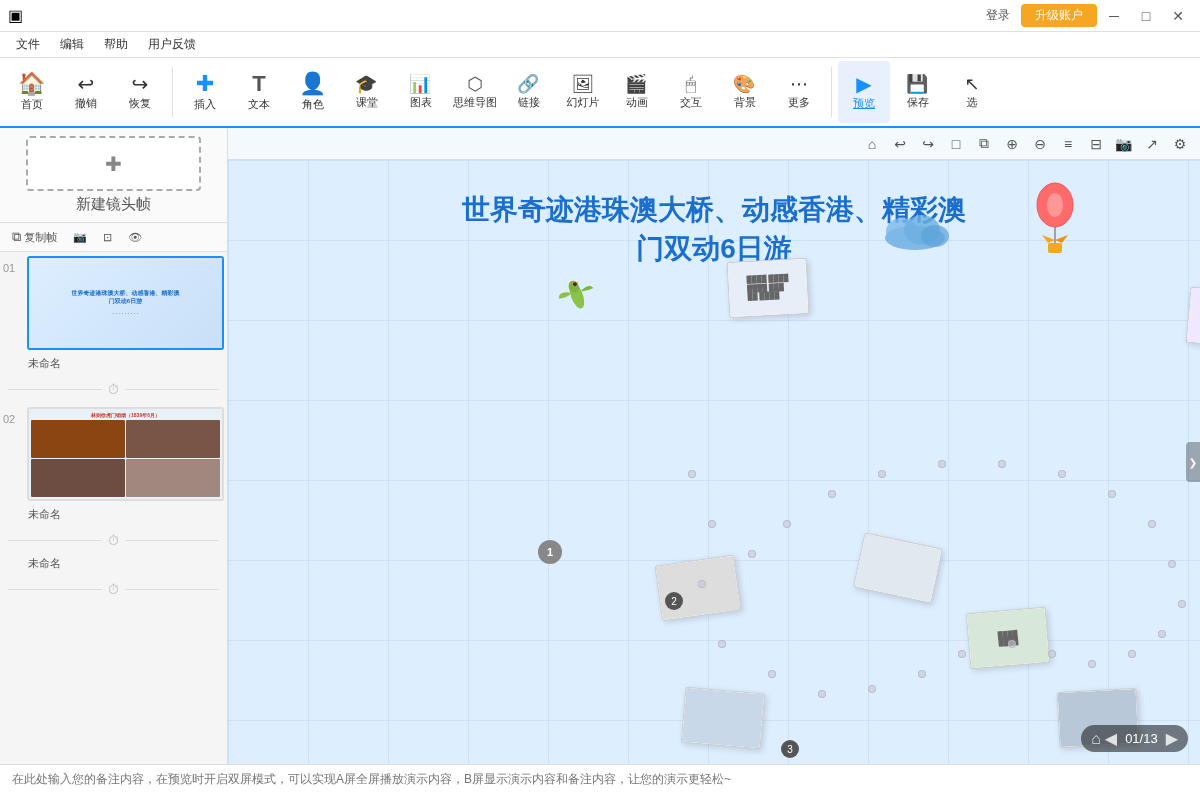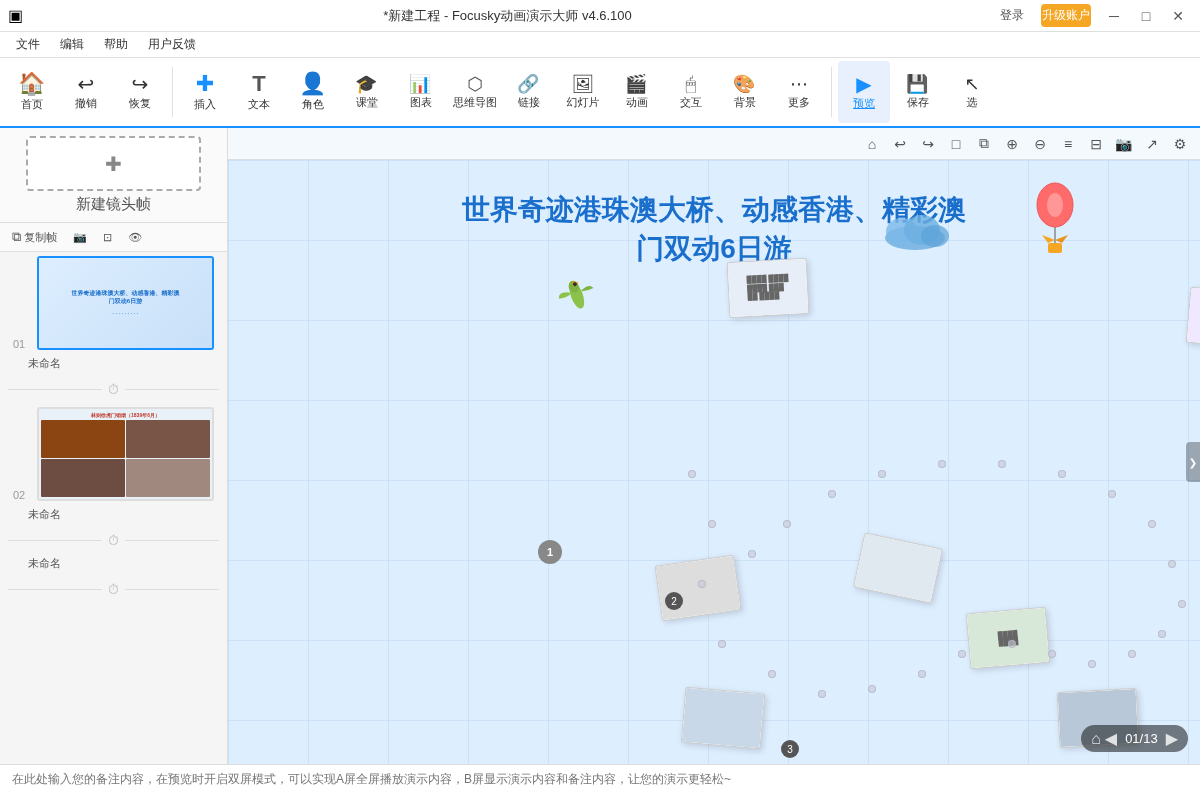--- a/index.html
+++ b/index.html
@@ -14,21 +14,21 @@
       justify-content: space-between;
       border-bottom: 1px solid #e0e0e0;
       padding: 0 8px;
       user-select: none;
     }
     #titlebar .left-icons { display: flex; align-items: center; gap: 8px; }
     #titlebar .title { flex: 1; text-align: center; font-size: 13px; color: #333; }
     #titlebar .win-controls { display: flex; gap: 4px; }
     #titlebar .win-btn { width: 28px; height: 20px; border: none; background: transparent; cursor: pointer; font-size: 14px; color: #555; display: flex; align-items: center; justify-content: center; }
     .login-btn { border: none; background: transparent; color: #555; font-size: 12px; cursor: pointer; padding: 2px 8px; }
-    .upgrade-btn { background: #f5a623; color: #fff; border: none; border-radius: 4px; padding: 3px 1px; font-size: 12px; cursor: pointer; }
+    .upgrade-btn { background: #f5a623; color: #fff; border: none; border-radius: 4px; padding: 3px 14px; font-size: 12px; cursor: pointer; }
 
     
     #menubar {
       height: 26px;
       background: #fff;
       display: flex;
       align-items: center;
       padding: 0 8px;
       gap: 4px;
       border-bottom: 1px solid #e0e0e0;
@@ -112,23 +112,23 @@
       border-bottom: 1px solid #ddd;
     }
     .frame-action-btn {
       display: flex; align-items: center; gap: 3px;
       font-size: 11px; color: #555; cursor: pointer;
       padding: 2px 4px; border-radius: 3px;
     }
 
     
     .slide-item-container {
-      padding: 4px 13px;
-      display: flex;
-      align-items: flex-end;
+      padding: 4px 3px;
+      display: flex;
+      align-items: flex-start;
       gap: 6px;
     }
     .slide-num {
       font-size: 11px;
       color: #999;
       width: 18px;
       margin-top: 6px;
       flex-shrink: 0;
     }
     .slide-thumb {
@@ -420,22 +420,21 @@
       border: 1px solid rgba(180,180,200,0.8);
     }
   </style>
 </head>
 <body>
 
 <div id="titlebar">
   <div class="left-icons">
     <span style="font-size:16px;">▣</span>
   </div>
-  <div class="title">*新建工程 - Focusky动画演示大师 v4.6.100</div>
-  <div style="display:flex;align-items:center;gap:9px;">
+  <div style="display:flex;align-items:center;gap:3px;">
     <button class="login-btn">登录</button>
     <button class="upgrade-btn">升级账户</button>
     <div class="win-controls">
       <button class="win-btn">─</button>
       <button class="win-btn">□</button>
       <button class="win-btn close">✕</button>
     </div>
   </div>
 </div>
 

